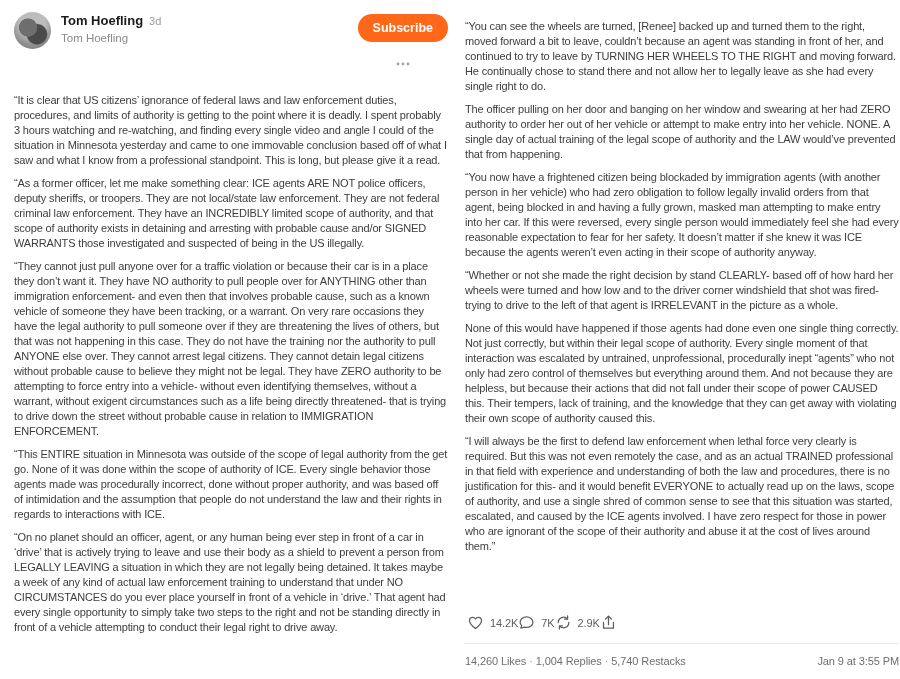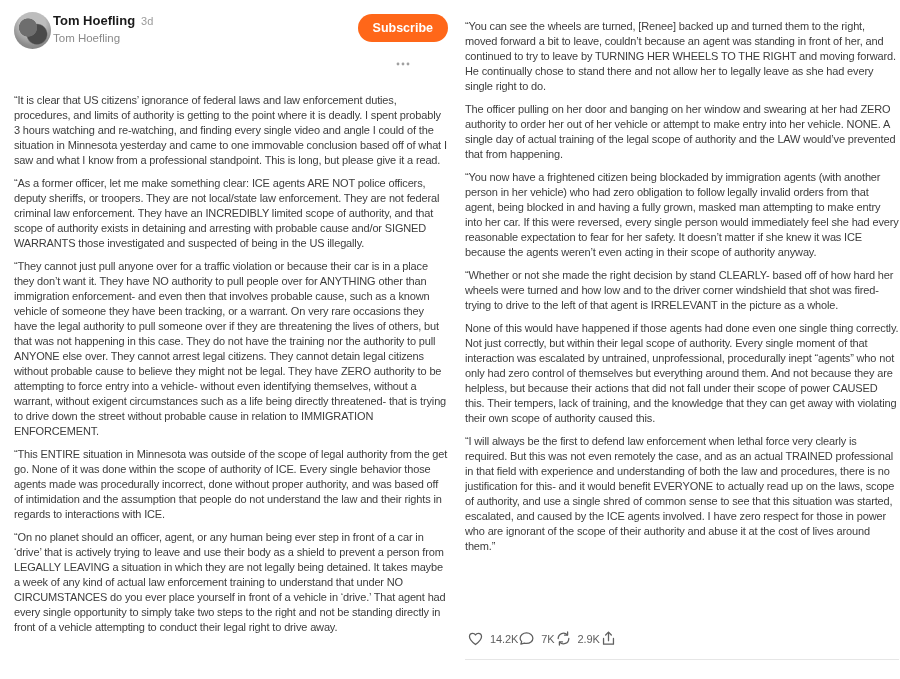--- a/index.html
+++ b/index.html
@@ -34,21 +34,21 @@
   .avatar {
     width: 37px; height: 37px;
     border-radius: 50%;
     flex: 0 0 37px;
     background:
       radial-gradient(circle at 38% 42%, #6e6e6e 0 28%, transparent 30%),
       radial-gradient(circle at 62% 60%, #4a4a4a 0 30%, transparent 34%),
       radial-gradient(circle at 50% 30%, #bdbdbd 0 40%, #8d8d8d 70%, #777 100%);
     cursor: pointer;
   }
-  .header-names { margin-left: 2px; line-height: 1.3; padding-top: 1px; }
+  .header-names { margin-left: 10px; line-height: 1.3; padding-top: 1px; }
   .name-row { display: flex; align-items: baseline; gap: 6px; }
   .author-name { font-size: 13px; font-weight: 700; color: #1a1a1a; cursor: pointer; }
   .timestamp { font-size: 11px; color: #9a9a9a; }
   .author-subtitle { font-size: 11.5px; color: #8a8a8a; margin-top: 1px; }
   .header-actions { margin-left: auto; display: flex; align-items: center; gap: 12px; padding-top: 2px; flex-direction: column; }
   .subscribe-btn {
     background: #FF6719;
     color: #ffffff;
     font-family: inherit;
     font-size: 12.5px;
@@ -165,16 +165,22 @@
           <svg width="17" height="17" viewBox="0 0 24 24" fill="none" stroke="currentColor" stroke-width="1.8" stroke-linecap="round" stroke-linejoin="round">
             <path d="M12 15V3.5"></path>
             <polyline points="8 7 12 3 16 7"></polyline>
             <path d="M5 12v8h14v-8"></path>
           </svg>
         </button>
       </div>
 
       <hr class="divider">
 
+      <div class="stats-row">
+        <div class="stats-left">
+          <span class="stat-link">14,260 Likes</span><span class="stat-sep">·</span><span class="stat-link">1,004 Replies</span><span class="stat-sep">·</span><span class="stat-link">5,740 Restacks</span>
+        </div>
+        <span class="post-date">Jan 9 at 3:55 PM</span>
+      </div>
     </div>
   </div>
 
 </div>
 
 </body></html>

